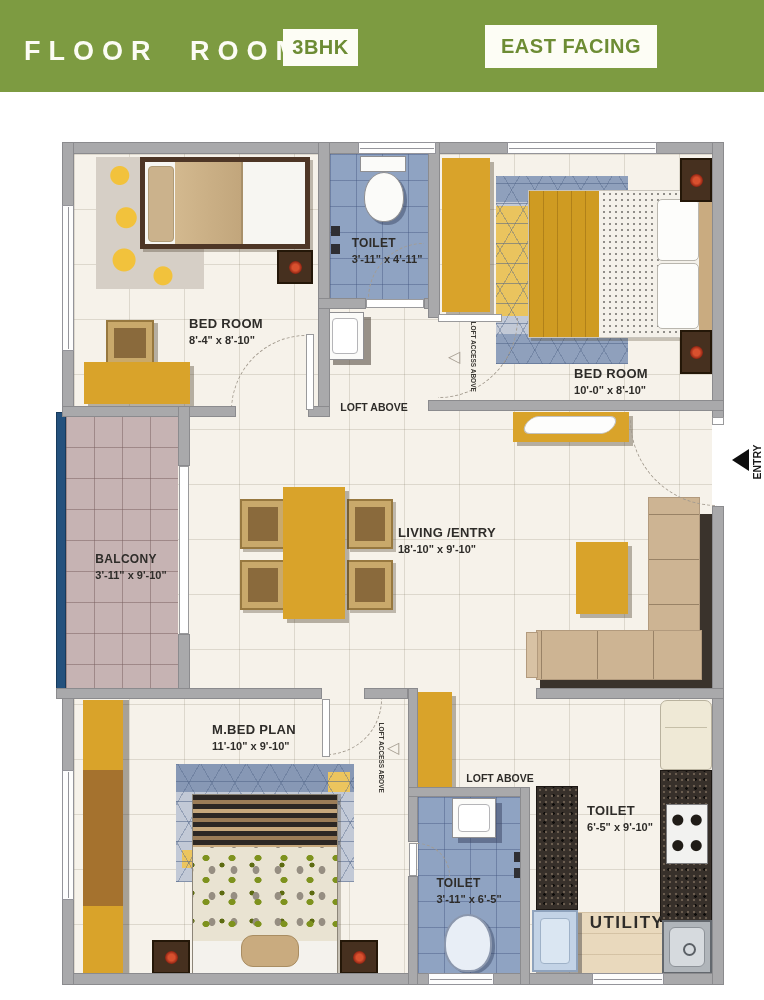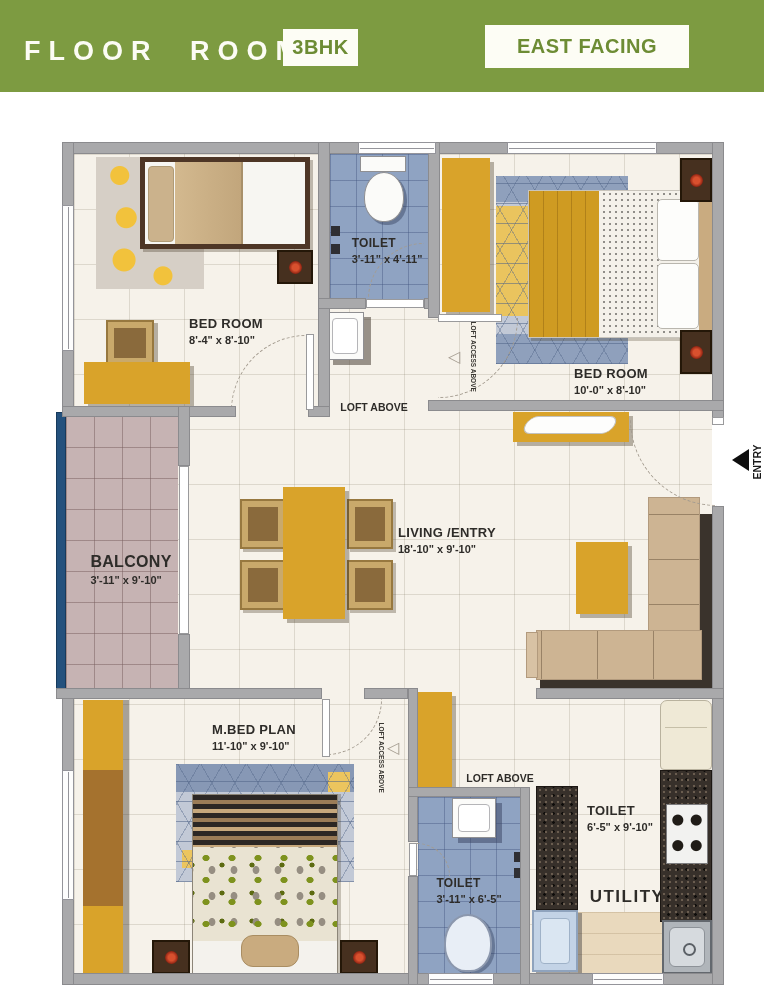--- a/index.html
+++ b/index.html
@@ -75,21 +75,21 @@
                font-weight:bold;color:#1a1a1a;text-align:center;transform:rotate(-90deg);z-index:40;}
 </style>
 </head>
 <body>
 
 <div id="app">
 
   <div id="header">
     <div id="title">FLOOR ROOM</div>
     <div class="badge" style="left:283px;top:29px;width:75px;height:37px;">3BHK</div>
-    <div class="badge" style="left:485px;top:25px;width:204px;height:43px;">EAST FACING</div>
+    <div class="badge" style="left:485px;top:25px;width:172px;height:43px;">EAST FACING</div>
   </div>
 
   <div class="abs floor-cream" style="left:74px;top:154px;width:638px;height:819px;"></div>
   <div class="abs tile-blue" style="left:330px;top:154px;width:104px;height:150px;"></div>
   <div class="abs tile-pink" style="left:66px;top:416px;width:112px;height:274px;"></div>
   <div class="abs tile-blue" style="left:418px;top:797px;width:102px;height:176px;"></div>
   <div class="abs floor-beige" style="left:578px;top:912px;width:88px;height:61px;"></div>
 
   <div class="abs" style="left:96px;top:157px;width:108px;height:132px;background-color:#d6cfc6;z-index:5;
     background-image:radial-gradient(circle at 22% 14%,#f2c23c 9px,transparent 10px),
@@ -301,40 +301,40 @@
   </div>
   <div class="label" style="left:387px;top:236px;">
     <div class="nm" style="font-size:12px;">TOILET</div>
     <div class="dm">3'-11" x 4'-11"</div>
   </div>
   <div class="label" style="left:611px;top:366px;">
     <div class="nm">BED ROOM</div>
     <div class="dm">10'-0" x 8'-10"</div>
   </div>
   <div class="label" style="left:131px;top:552px;">
-    <div class="nm" style="font-size:16px;">BALCONY</div>
+    <div class="nm" style="font-size:12px;">BALCONY</div>
     <div class="dm">3'-11" x 9'-10"</div>
   </div>
   <div class="label" style="left:447px;top:525px;">
     <div class="nm">LIVING /ENTRY</div>
     <div class="dm">18'-10" x 9'-10"</div>
   </div>
   <div class="label" style="left:254px;top:722px;">
     <div class="nm">M.BED PLAN</div>
     <div class="dm">11'-10" x 9'-10"</div>
   </div>
   <div class="label" style="left:469px;top:876px;">
     <div class="nm" style="font-size:12px;">TOILET</div>
     <div class="dm">3'-11" x 6'-5"</div>
   </div>
   <div class="label" style="left:620px;top:803px;">
     <div class="nm">TOILET</div>
     <div class="dm">6'-5" x 9'-10"</div>
   </div>
-  <div class="label" style="left:627px;top:886px;">
+  <div class="label" style="left:627px;top:912px;">
     <div class="nm" style="font-size:17px;letter-spacing:1.5px;">UTILITY</div>
   </div>
   <div class="small-note" style="left:374px;top:401px;">LOFT ABOVE</div>
   <div class="small-note" style="left:500px;top:772px;">LOFT ABOVE</div>
   <div class="vtext" style="left:443px;top:348px;width:60px;transform:rotate(90deg);">LOFT ACCESS ABOVE</div>
   <div class="tri" style="left:448px;top:349px;">◁</div>
   <div class="vtext" style="left:349px;top:751px;width:64px;transform:rotate(90deg);">LOFT ACCESS ABOVE</div>
   <div class="tri" style="left:387px;top:740px;">◁</div>
 
   <div id="entry-arrow" style="left:732px;top:449px;"></div>

